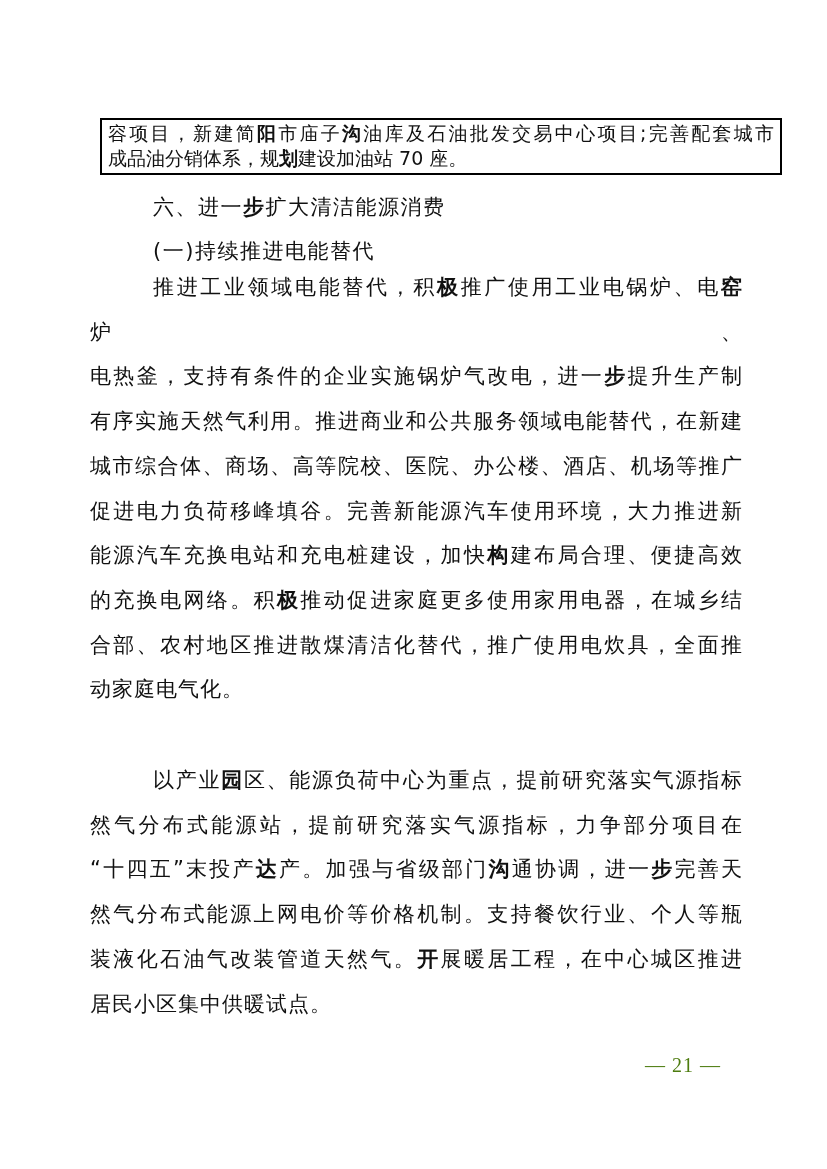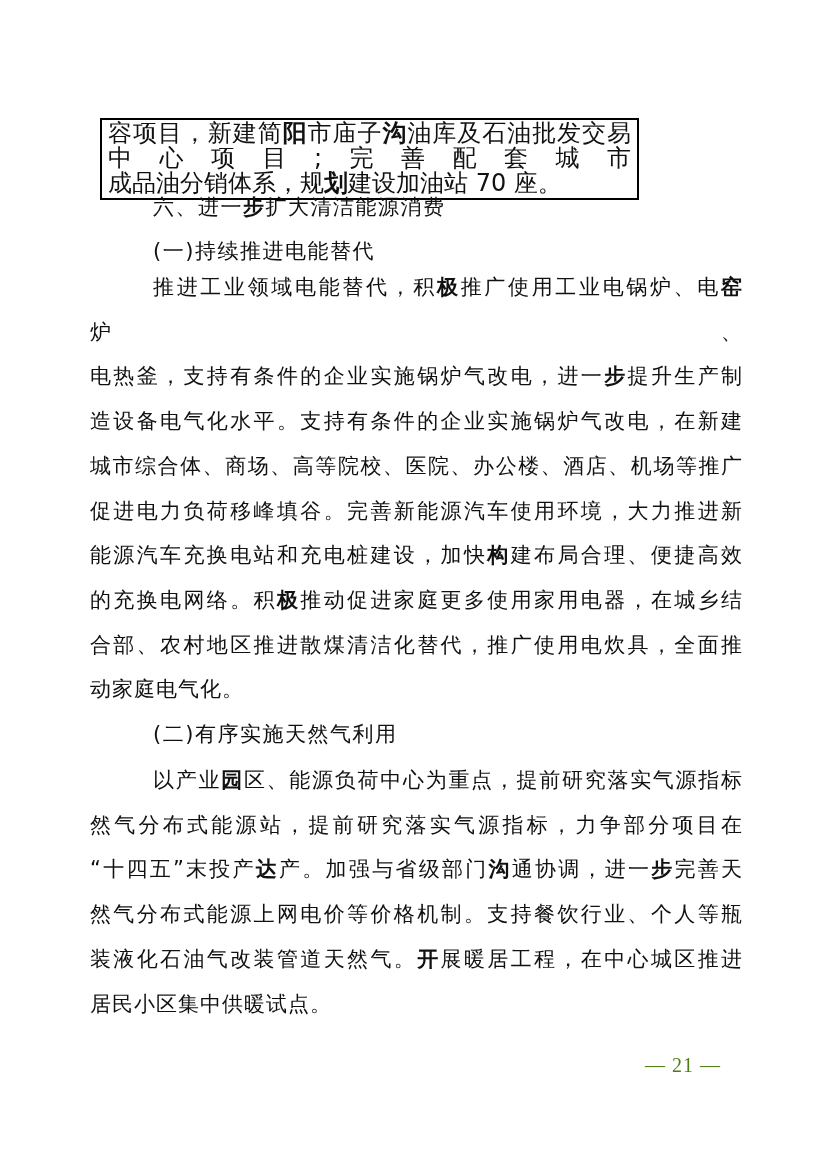--- a/index.html
+++ b/index.html
@@ -9,24 +9,24 @@
     position: relative;
     font-family: "DejaVu Sans", sans-serif;
     color: #111111;
   }
   .page {
     position: absolute; inset: 0;
     background: #ffffff;
     overflow: hidden;
   }
   .notice-box {
-    position: absolute; left: 100px; top: 118px; width: 539px;
+    position: absolute; left: 100px; top: 118px; width: 682px;
     border: 2px solid #000000;
     padding: 1px 6px 2px 6px;
-    font-size: 24px; line-height: 25px; letter-spacing: 0px;
+    font-size: 19px; line-height: 25px; letter-spacing: 0px;
   }
   .notice-box .tline { text-align: justify; text-align-last: justify; }
   .notice-box .tline-last { text-align-last: left; }
   .heading {
     position: absolute; left: 90px; width: 653px;
     font-size: 21px; letter-spacing: 1.5px;
     padding-left: 63px;
     line-height: 26px;
     white-space: nowrap;
   }
@@ -64,32 +64,29 @@
       <div class="tline tline-last"><span>六、进一</span><span class="b">步</span><span>扩大清洁能源消费</span></div>
     </div>
 
   <div class="heading heading-sub1">
       <div class="tline tline-last"><span>(一)持续推进电能替代</span></div>
     </div>
 
   <div class="para para-1">
       <div class="tline"><span>推进工业领域电能替代，积</span><span class="b">极</span><span>推广使用工业电锅炉、电</span><span class="b">窑</span><span>炉、</span></div>
       <div class="tline"><span>电热釜，支持有条件的企业实施锅炉气改电，进一</span><span class="b">步</span><span>提升生产制</span></div>
-      <div class="tline"><span>造设备电气化水平。支持有条件的企业实施锅炉气改电，在新建</span></div>
+      <div class="tline"><span>有序实施天然气利用。推进商业和公共服务领域电能替代，在新建</span></div>
       <div class="tline"><span>城市综合体、商场、高等院校、医院、办公楼、酒店、机场等推广</span></div>
       <div class="tline"><span>促进电力负荷移峰填谷。完善新能源汽车使用环境，大力推进新</span></div>
       <div class="tline"><span>能源汽车充换电站和充电桩建设，加快</span><span class="b">构</span><span>建布局合理、便捷高效</span></div>
       <div class="tline"><span>的充换电网络。积</span><span class="b">极</span><span>推动促进家庭更多使用家用电器，在城乡结</span></div>
       <div class="tline"><span>合部、农村地区推进散煤清洁化替代，推广使用电炊具，全面推</span></div>
       <div class="tline tline-last"><span>动家庭电气化。</span></div>
     </div>
 
-  <div class="heading heading-sub2">
-      <div class="tline tline-last"><span>(二)有序实施天然气利用</span></div>
-    </div>
 
   <div class="para para-2">
       <div class="tline"><span>以产业</span><span class="b">园</span><span>区、能源负荷中心为重点，提前研究落实气源指标</span></div>
       <div class="tline"><span>然气分布式能源站，提前研究落实气源指标，力争部分项目在</span></div>
       <div class="tline"><span>“十四五”末投产</span><span class="b">达</span><span>产。加强与省级部门</span><span class="b">沟</span><span>通协调，进一</span><span class="b">步</span><span>完善天</span></div>
       <div class="tline"><span>然气分布式能源上网电价等价格机制。支持餐饮行业、个人等瓶</span></div>
       <div class="tline"><span>装液化石油气改装管道天然气。</span><span class="b">开</span><span>展暖居工程，在中心城区推进</span></div>
       <div class="tline tline-last"><span>居民小区集中供暖试点。</span></div>
     </div>
 

